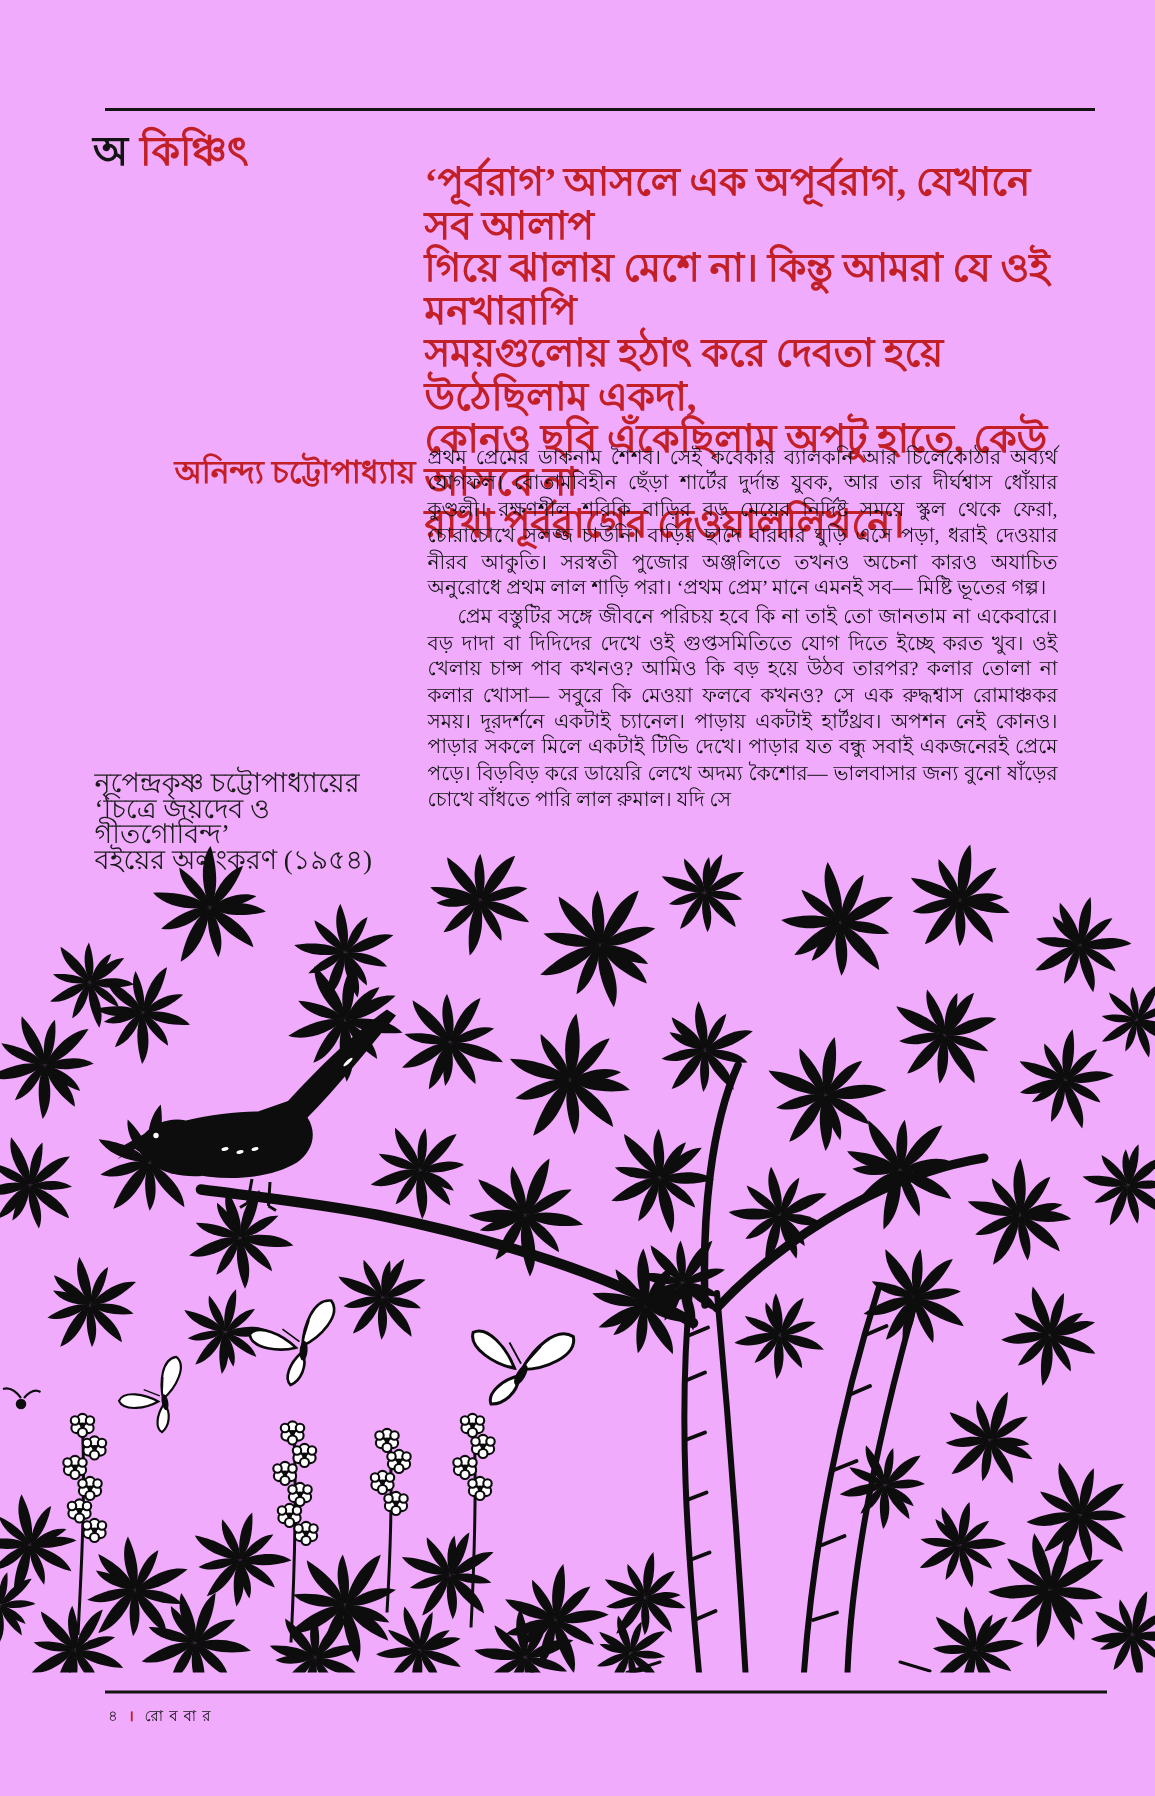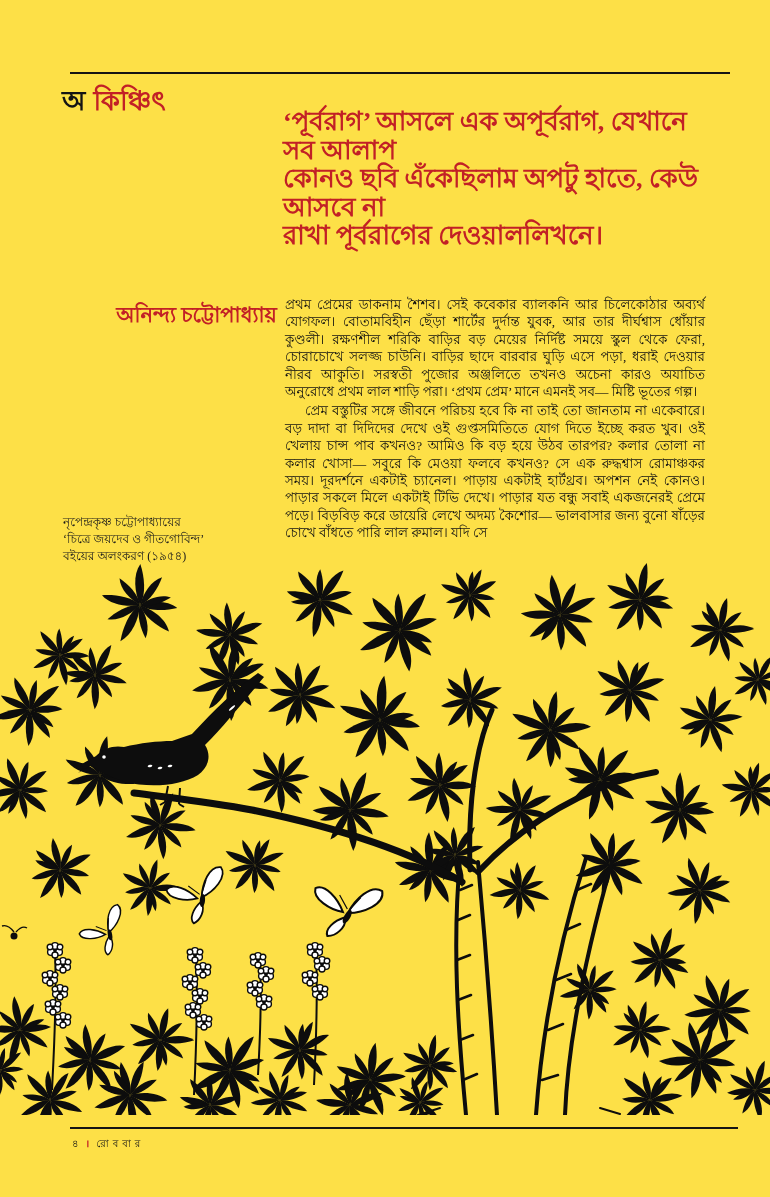--- a/index.html
+++ b/index.html
@@ -1,51 +1,53 @@
 <!DOCTYPE html>
 <html><head>
 <meta charset="utf-8">
 <style>
   html,body{margin:0;padding:0;background:#e8e8e8;}
-  .page{position:relative;width:770px;height:1197px;background:#fde047;margin:0 auto;overflow:hidden;
+  .page{position:relative;width:770px;height:1197px;background:#f0abfc;margin:0 auto;overflow:hidden;
         font-family:"Liberation Serif","DejaVu Serif",serif;color:#111;}
   .rule{position:absolute;height:2px;background:#141414;}
   .rule-top{left:70px;width:660px;top:72px;}
   .rule-bottom{left:70px;width:668px;top:1127px;}
   .section-head{position:absolute;left:62px;top:80px;font-size:27px;font-weight:700;letter-spacing:0;}
   .section-head .prefix{color:#141414;}
   .section-head .title{color:#c22026;margin-left:8px;}
   .lead{position:absolute;left:283px;top:108px;width:436px;color:#c22026;font-weight:700;
         font-size:26px;line-height:28.5px;}
   .byline{position:absolute;left:50px;top:299px;width:227px;text-align:right;color:#c22026;
           font-size:21px;font-weight:700;}
   .body-col{position:absolute;left:283px;top:294px;width:424px;font-size:13.4px;line-height:17.4px;
             text-align:justify;}
   .body-col p{margin:2px;}
   .body-col p.indent{text-indent:20px;}
-  .caption{position:absolute;left:63px;top:514px;width:210px;font-size:12px;line-height:17px;color:#1a1a1a;}
+  .caption{position:absolute;left:63px;top:514px;width:210px;font-size:18px;line-height:17px;color:#1a1a1a;}
   .illustration{position:absolute;left:0;top:560px;}
   .footer{position:absolute;left:72px;top:1136px;font-size:10px;color:#141414;
           font-family:"Liberation Sans","DejaVu Sans",sans-serif;}
   .footer .sep{color:#c22026;margin:0 7px;font-weight:700;}
   .footer .mag{letter-spacing:4px;}
 </style>
 </head>
 <body>
 
 <div class="page">
 
   <div class="rule rule-top"></div>
 
   <div class="section-head">
     <span class="prefix">অ</span><span class="title">কিঞ্চিৎ</span>
   </div>
 
   <div class="lead">
     <div>‘পূর্বরাগ’ আসলে এক অপূর্বরাগ, যেখানে সব আলাপ</div>
+    <div>গিয়ে ঝালায় মেশে না। কিন্তু আমরা যে ওই মনখারাপি</div>
+    <div>সময়গুলোয় হঠাৎ করে দেবতা হয়ে উঠেছিলাম একদা,</div>
     <div>কোনও ছবি এঁকেছিলাম অপটু হাতে, কেউ আসবে না</div>
     <div>রাখা পূর্বরাগের দেওয়াললিখনে।</div>
   </div>
 
   <div class="byline">অনিন্দ্য চট্টোপাধ্যায়</div>
 
   <div class="body-col">
     <p>প্রথম প্রেমের ডাকনাম শৈশব। সেই কবেকার ব্যালকনি আর চিলেকোঠার অব্যর্থ যোগফল। বোতামবিহীন ছেঁড়া শার্টের দুর্দান্ত যুবক, আর তার দীর্ঘশ্বাস ধোঁয়ার কুণ্ডলী। রক্ষণশীল শরিকি বাড়ির বড় মেয়ের নির্দিষ্ট সময়ে স্কুল থেকে ফেরা, চোরাচোখে সলজ্জ চাউনি। বাড়ির ছাদে বারবার ঘুড়ি এসে পড়া, ধরাই দেওয়ার নীরব আকুতি। সরস্বতী পুজোর অঞ্জলিতে তখনও অচেনা কারও অযাচিত অনুরোধে প্রথম লাল শাড়ি পরা। ‘প্রথম প্রেম’ মানে এমনই সব— মিষ্টি ভূতের গল্প।</p>
     <p class="indent">প্রেম বস্তুটির সঙ্গে জীবনে পরিচয় হবে কি না তাই তো জানতাম না একেবারে। বড় দাদা বা দিদিদের দেখে ওই গুপ্তসমিতিতে যোগ দিতে ইচ্ছে করত খুব। ওই খেলায় চান্স পাব কখনও? আমিও কি বড় হয়ে উঠব তারপর? কলার তোলা না কলার খোসা— সবুরে কি মেওয়া ফলবে কখনও? সে এক রুদ্ধশ্বাস রোমাঞ্চকর সময়। দূরদর্শনে একটাই চ্যানেল। পাড়ায় একটাই হার্টথ্রব। অপশন নেই কোনও। পাড়ার সকলে মিলে একটাই টিভি দেখে। পাড়ার যত বন্ধু সবাই একজনেরই প্রেমে পড়ে। বিড়বিড় করে ডায়েরি লেখে অদম্য কৈশোর— ভালবাসার জন্য বুনো ষাঁড়ের চোখে বাঁধতে পারি লাল রুমাল। যদি সে</p>
   </div>

